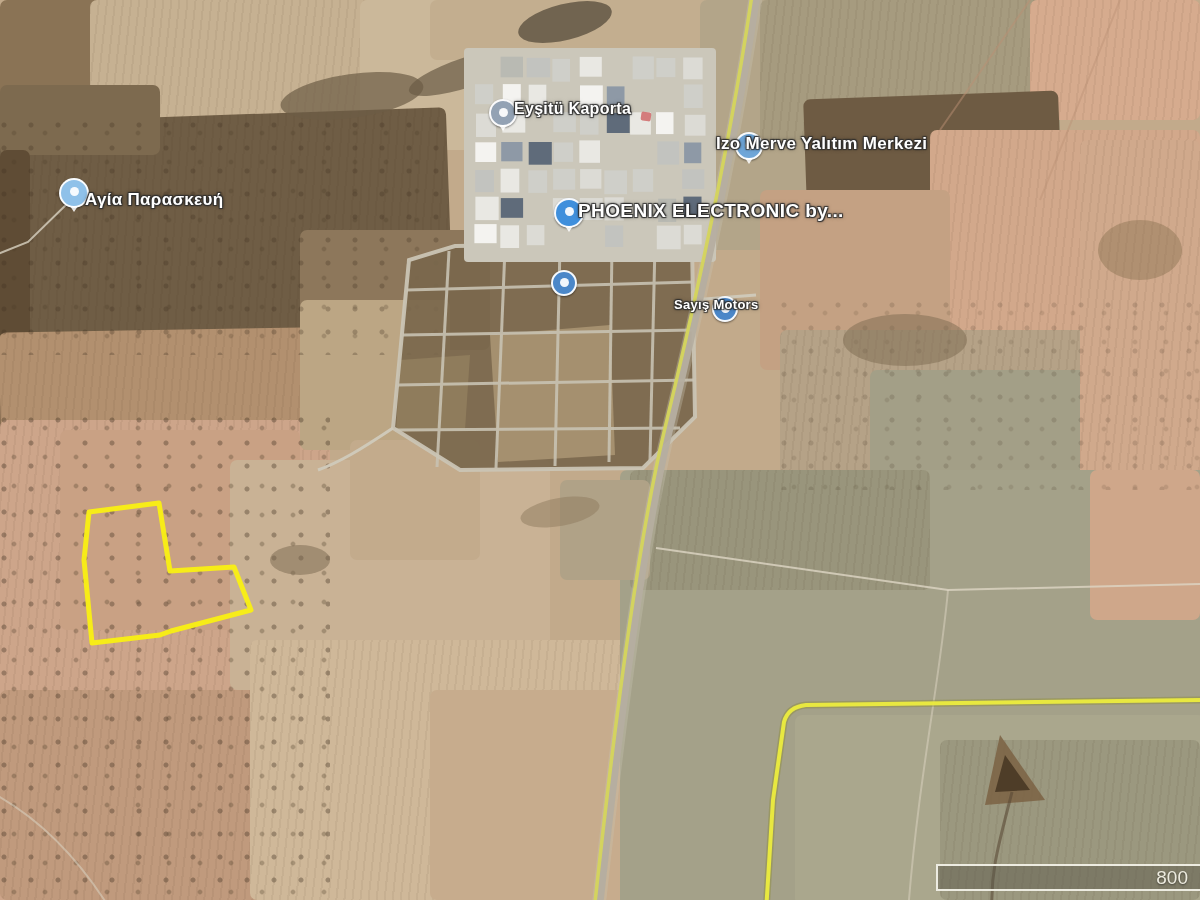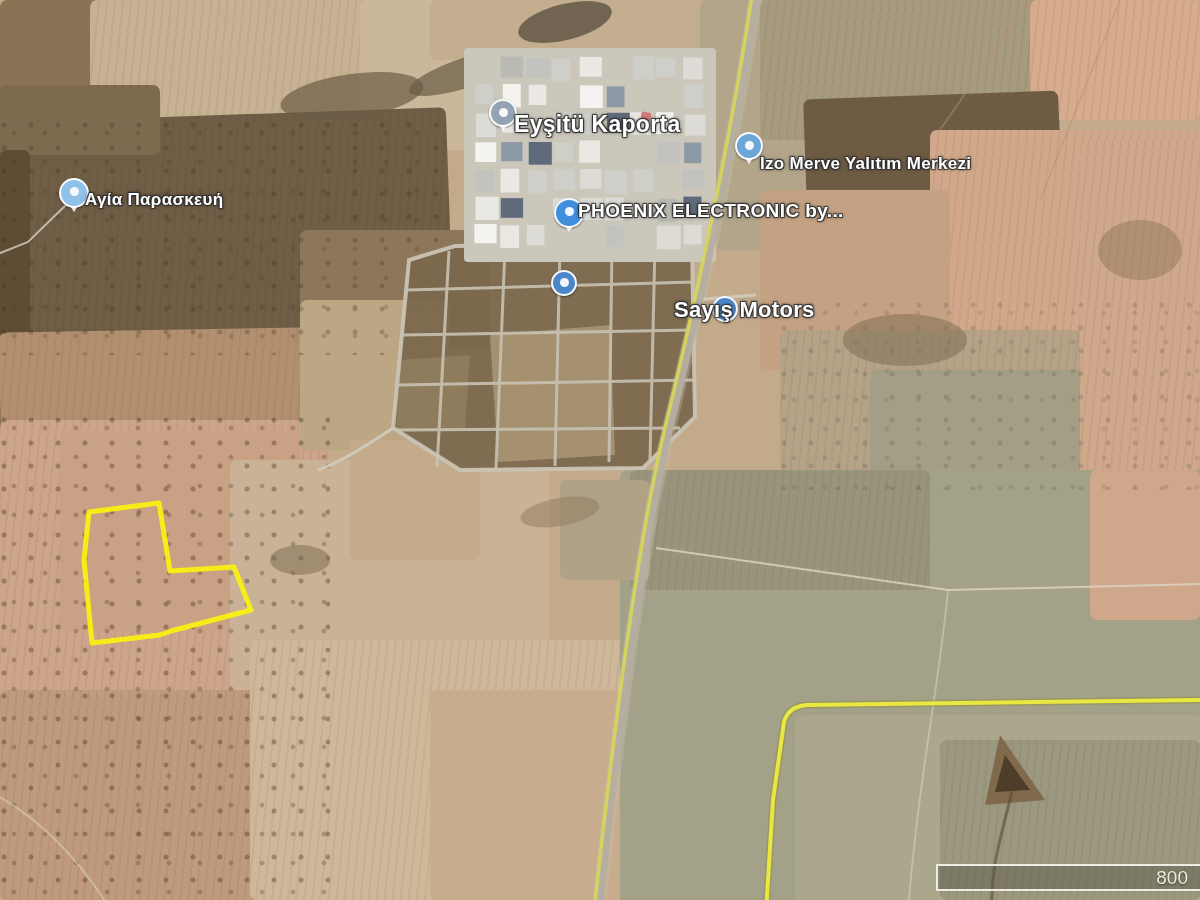--- a/index.html
+++ b/index.html
@@ -52,25 +52,25 @@
                  0 0 7px rgba(255,250,240,.55);
   }
   #scalebar{
     position:absolute;left:936px;top:864px;width:270px;height:27px;z-index:7;
     background:rgba(88,86,74,.45);border:2px solid rgba(246,245,236,.92);
     box-sizing:border-box;display:flex;align-items:center;justify-content:flex-end;
   }
   #scalebar .dist{color:#edebdf;font-size:19px;padding-right:16px;
     text-shadow:0 1px 2px rgba(0,0,0,.5);}
   #lbl-agia{left:85px;top:190px;font-size:17px;}
-  #lbl-kaporta{left:514px;top:111px;font-size:23px;}
-  #lbl-izomerve{left:760px;top:134px;font-size:17px;margin-top:20px;}
+  #lbl-kaporta{left:514px;top:100px;font-size:16px;}
+  #lbl-izomerve{left:716px;top:134px;font-size:17px;}
   #lbl-phoenix{left:578px;top:200px;font-size:19px;letter-spacing:.4px;}
   #lbl-kayilar{left:461px;top:270px;font-size:19px;}
-  #lbl-sayis{left:674px;top:297px;font-size:22px;}
+  #lbl-sayis{left:674px;top:297px;font-size:13px;}
   #pin-agia{left:59px;top:178px;width:26px;height:26px;background:#8fc1e9;}
   #pin-kaporta{left:489px;top:99px;width:24px;height:24px;background:#93a2b4;}
   #pin-phoenix{left:554px;top:198px;width:26px;height:26px;background:#3f8fdc;}
   #pin-izomerve{left:735px;top:132px;width:24px;height:24px;background:#6fa6d8;}
   #pin-kayilar{left:551px;top:270px;width:22px;height:22px;background:#4b87c8;z-index:-1;}
   #pin-sayis{left:712px;top:296px;width:22px;height:22px;background:#4b87c8;z-index:-1;}
   .inline-pin::after{display:none;}
 </style>
 </head>
 <body>

